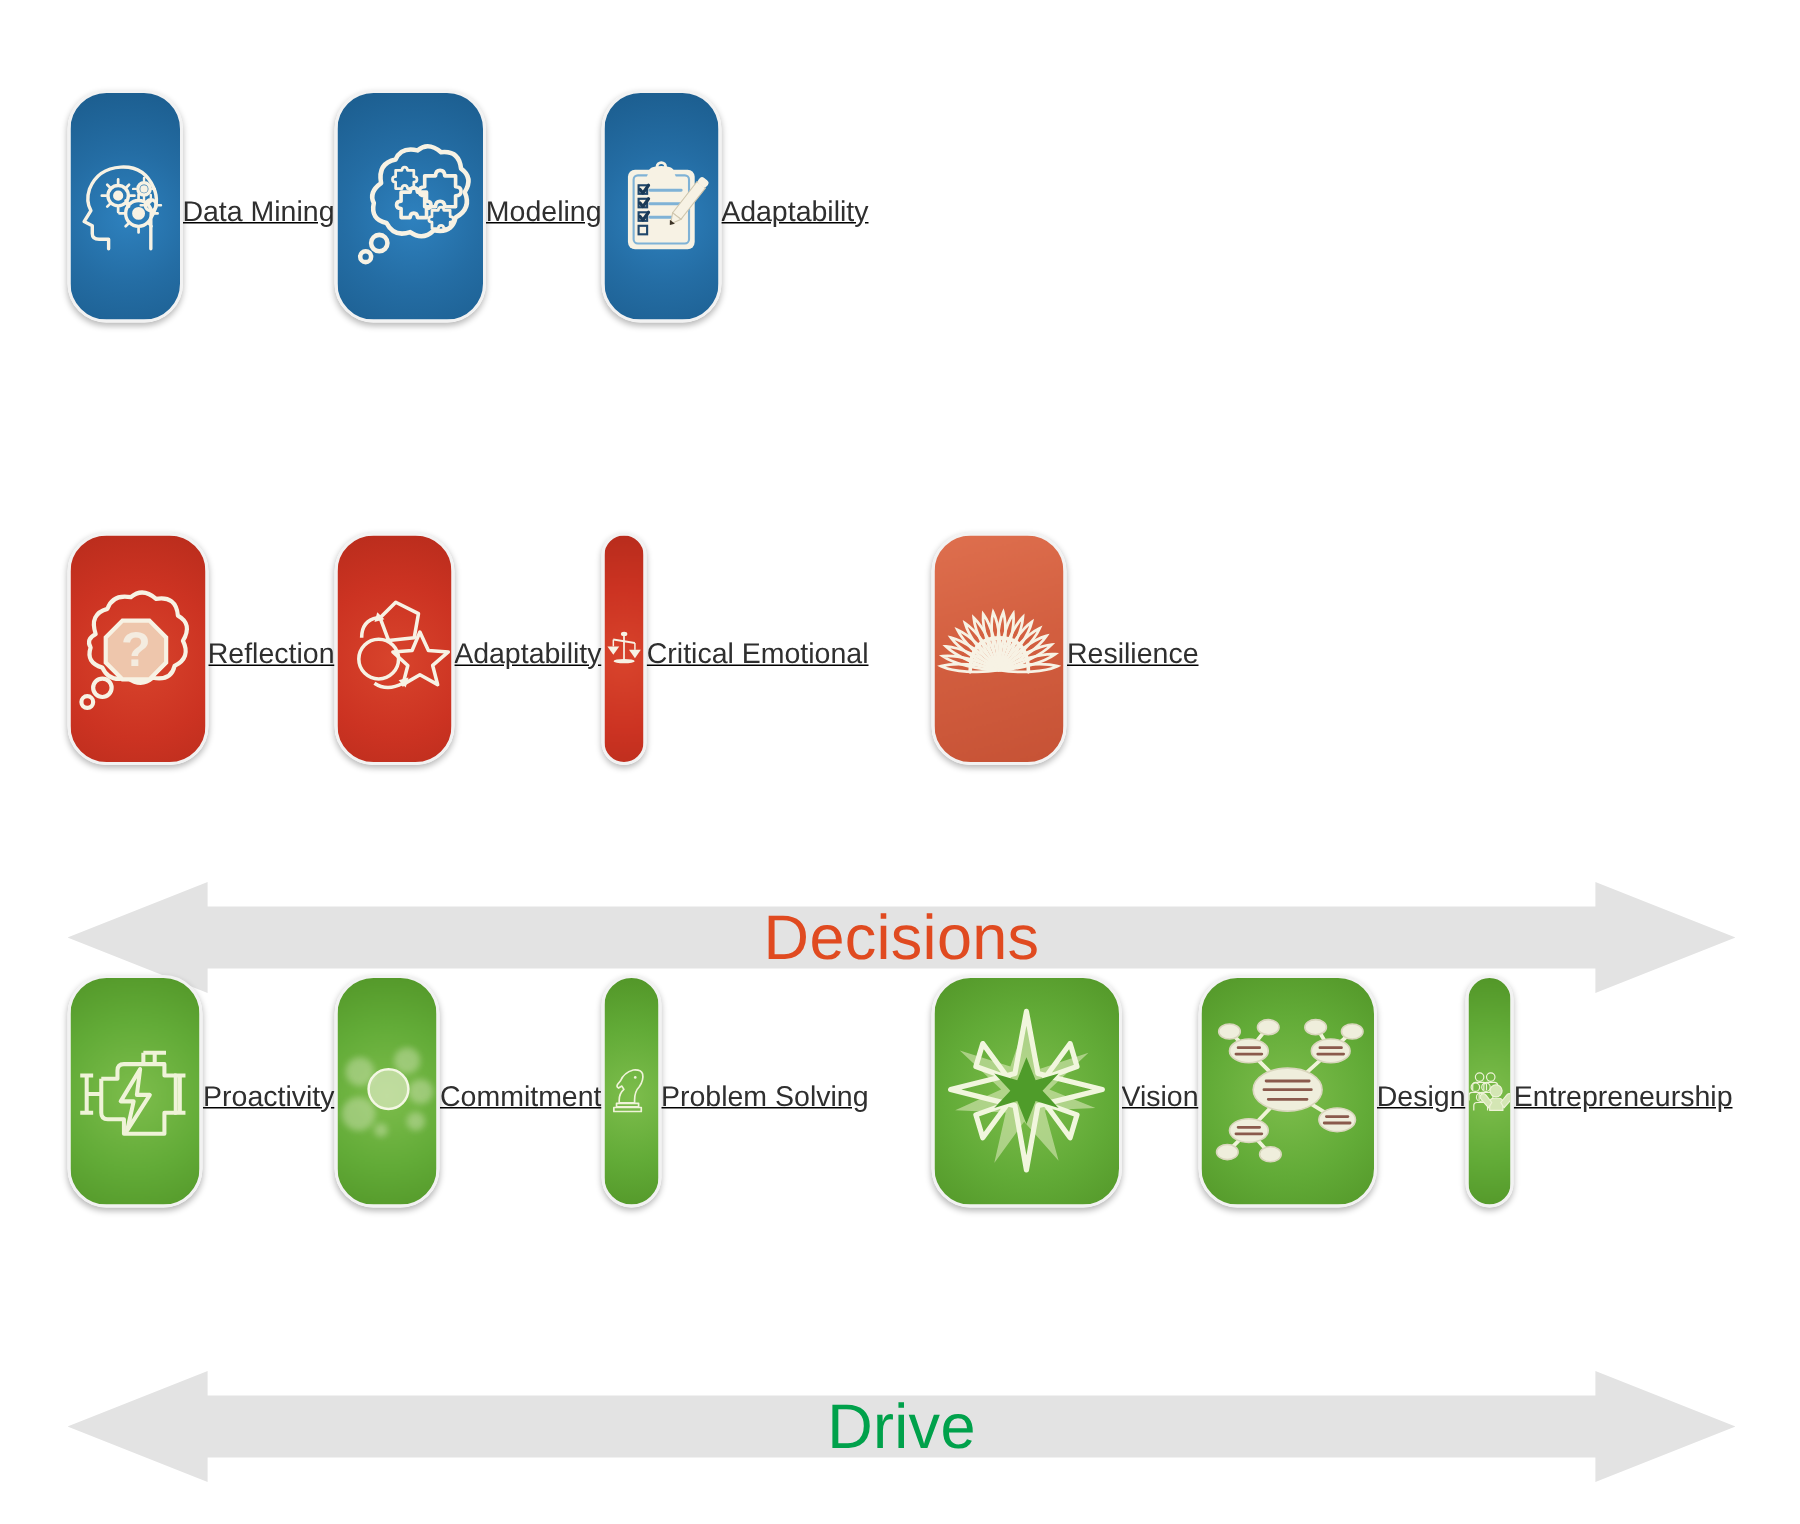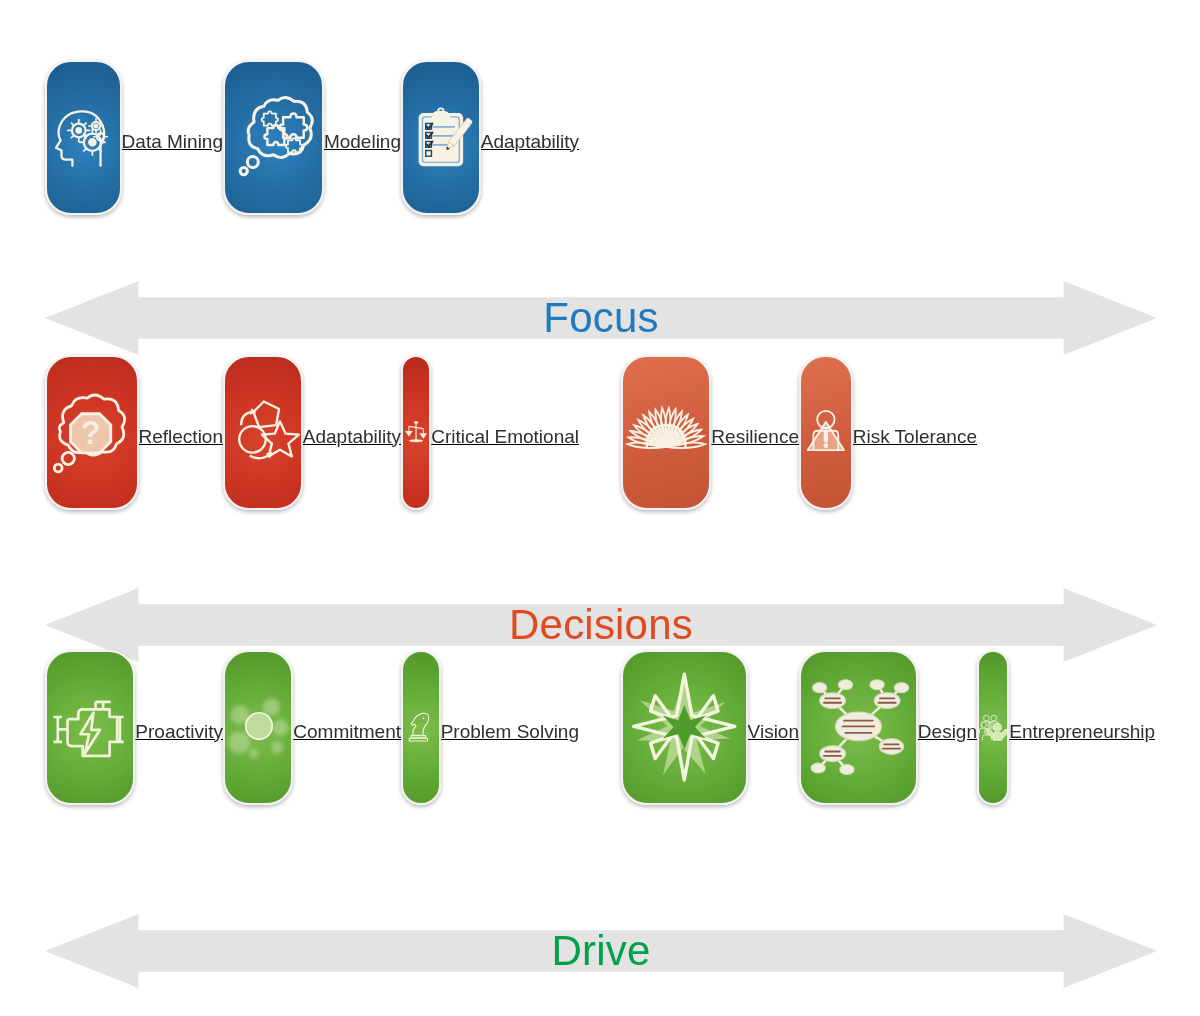--- a/index.html
+++ b/index.html
@@ -164,24 +164,20 @@
       </div>
 
       <div class="group group-right">
 
 
 
       </div>
     </div>
   </div>
 
-  <div class="band band-1">
-    <div class="arrow"></div>
-    <div class="band-text" style="color:#1f7ac0">Focus</div>
-  </div>
 
   <div class="row row-2">
     <div class="tiles">
 
       <div class="group group-left">
 
         <div class="cell">
           <div class="tile th-red">
             <svg viewBox="0 0 160 155">
               <g fill="none" stroke="#f7f2e4" stroke-width="5" stroke-linejoin="round">
@@ -294,37 +290,20 @@
                       <path d="M0 0 C -6 -26, -6 -56, 0 -72 C 6 -56, 6 -26, 0 0 Z"></path>
                     </g>
                 </g>
                 <path d="M44 106 Q44 64 80 64 Q116 64 116 106" stroke-width="4.5"></path>
               </g>
             </svg>
           </div>
           <div class="tile-label">Resilience</div>
         </div>
 
-        <div class="cell">
-          <div class="tile th-orange">
-            <svg viewBox="0 0 160 155">
-              <polygon points="80,38 140,132 20,132" fill="#efb9a2" opacity=".75"></polygon>
-              <g fill="none" stroke="#f7f2e4" stroke-width="6" stroke-linejoin="round">
-                <circle cx="80" cy="36" r="28"></circle>
-                <path d="M40 134 V86 q0-14 14-14 h52 q14 0 14 14 v48"></path>
-                <polygon points="80,44 138,134 22,134"></polygon>
-              </g>
-              <g fill="#f7f2e4">
-                <rect x="73" y="72" width="14" height="38" rx="7"></rect>
-                <circle cx="80" cy="120" r="8"></circle>
-              </g>
-            </svg>
-          </div>
-          <div class="tile-label">Risk Tolerance</div>
-        </div>
 
       </div>
     </div>
   </div>
 
   <div class="band band-2">
     <div class="arrow"></div>
     <div class="band-text" style="color:#e04a20">Decisions</div>
   </div>
 

